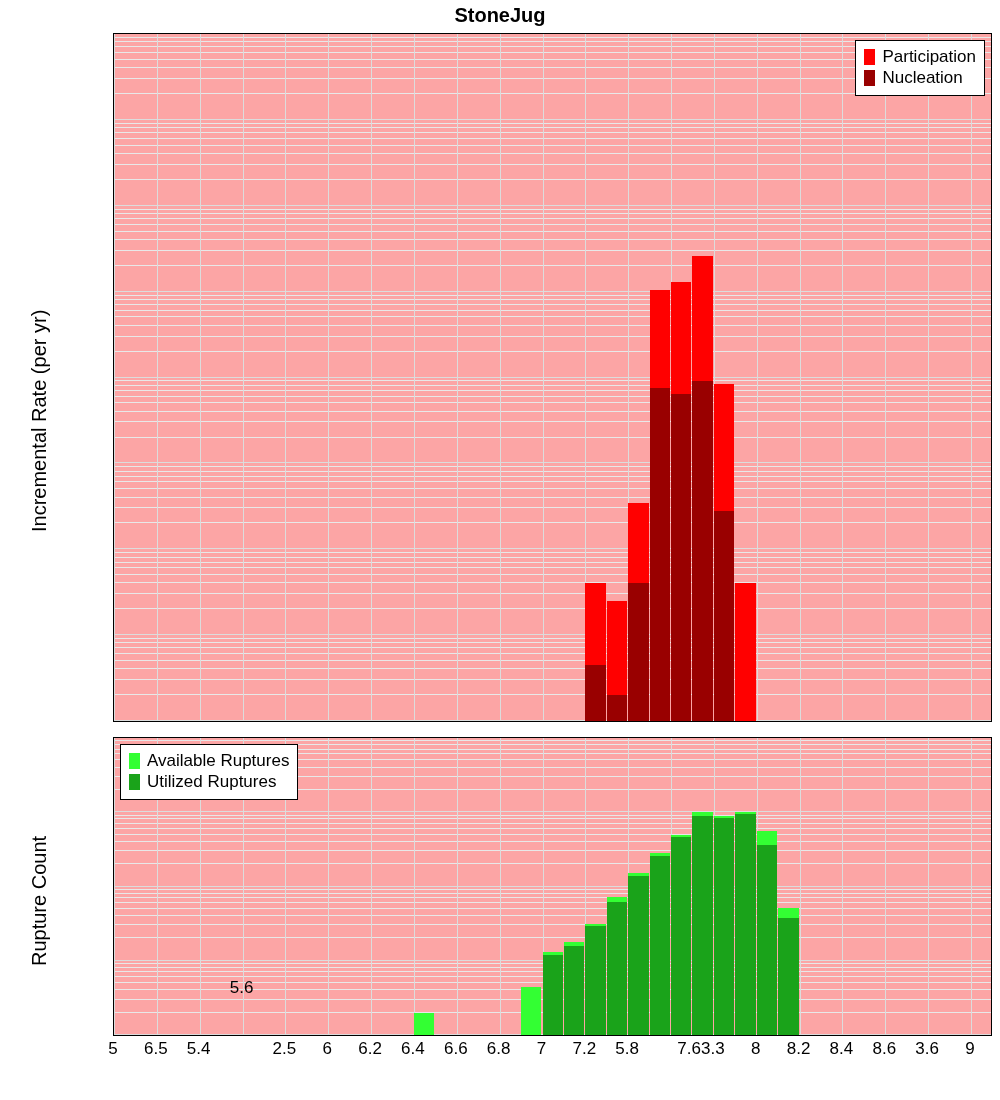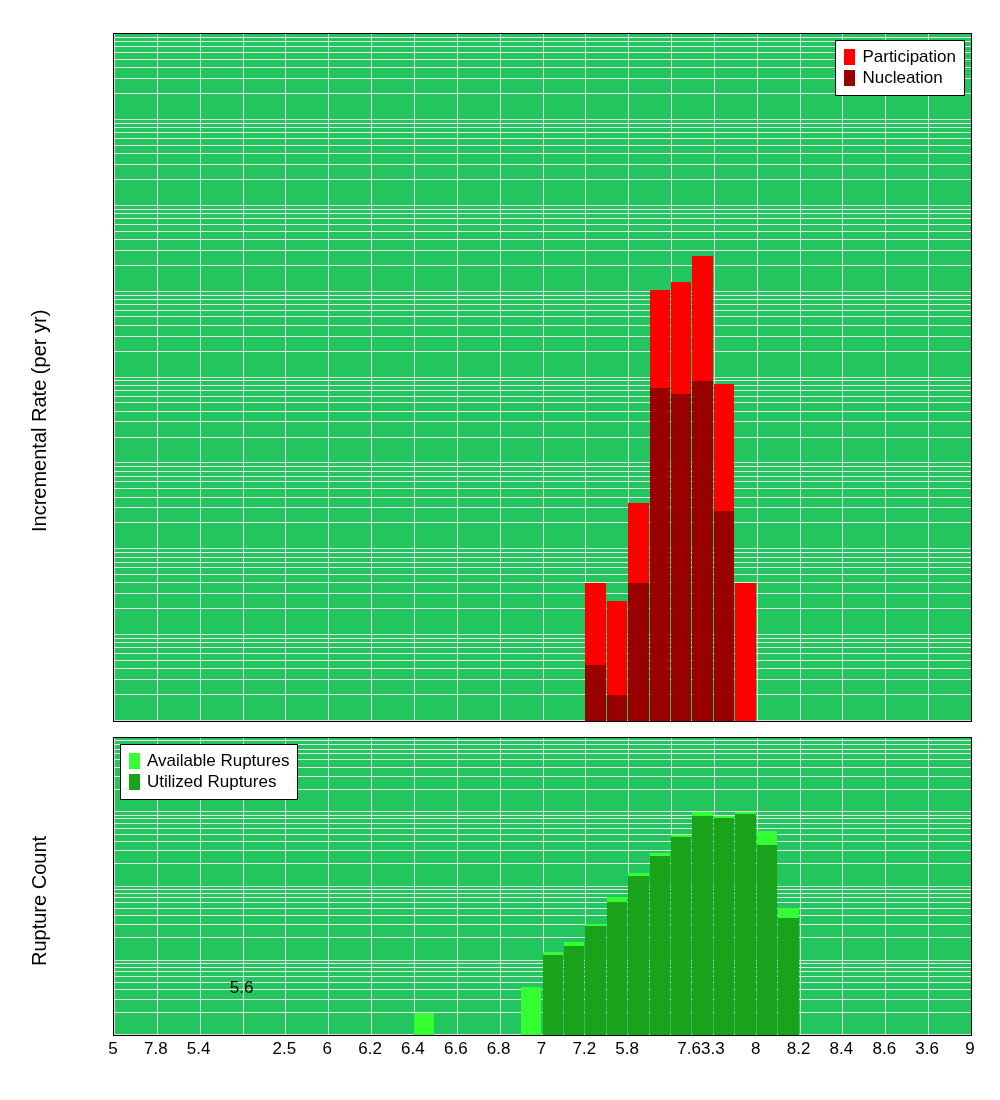--- a/index.html
+++ b/index.html
@@ -14,22 +14,23 @@
 
   .title{
     position:absolute;left:0;top:4px;width:1000px;
     text-align:center;font-size:20px;font-weight:bold;
   }
 
   
   .plot{
     position:absolute;
     border:1px solid #000;
-    background:#22c55e;
+    background:#fca5a5;
     overflow:hidden;
+    padding-left:20px;
   }
   #plot-top{left:113px;top:33px;width:857px;height:687px;}
   #plot-bottom{left:113px;top:737px;width:857px;height:297px;text-align:right;}
 
   .grid-line{position:absolute;background:#e8e8e8;}
   .grid-line.h{left:0;width:100%;height:1px;}
   .grid-line.v{top:0;height:100%;width:1px;}
   .grid-line.major{background:#dcdcdc;}
 
   .bar{position:absolute;bottom:0;}
@@ -63,20 +64,21 @@
     flex:0 0 auto;
   }
   #legend-top{right:6px;top:6px;}
   #legend-bottom{left:6px;top:6px;}
 </style>
 </head>
 <body>
 
 <div id="root">
 
+  <div class="title">StoneJug</div>
 
   <div class="plot" id="plot-top">
     <div id="grid-top">
         <div class="grid-line h major" style="bottom: 0px;"></div>
         <div class="grid-line h" style="bottom: 25.851px;"></div>
         <div class="grid-line h" style="bottom: 40.9728px;"></div>
         <div class="grid-line h" style="bottom: 51.7019px;"></div>
         <div class="grid-line h" style="bottom: 60.024px;"></div>
         <div class="grid-line h" style="bottom: 66.8237px;"></div>
         <div class="grid-line h" style="bottom: 72.5728px;"></div>
@@ -297,21 +299,21 @@
         <span class="swatch" style="background: rgb(26, 163, 26);"></span>
         <span>Utilized Ruptures</span>
       </div>
     </div>
   </div>
 
   <div id="yticks-top" style="position: absolute; left: 0px; top: 0px;"></div>
   <div id="yticks-bottom" style="position: absolute; left: 0px; top: 0px;"></div>
   <div id="xticks" style="position: absolute; left: 0px; top: 0px;">
       <div class="xtick" style="left: 113px; top: 1039px;">5</div>
-      <div class="xtick" style="left: 155.85px; top: 1039px;">7.8</div>
+      <div class="xtick" style="left: 155.85px; top: 1039px;">6.5</div>
       <div class="xtick" style="left: 198.7px; top: 1039px;">5.4</div>
       <div class="xtick" style="left: 241.55px; top: 978px;">5.6</div>
       <div class="xtick" style="left: 284.4px; top: 1039px;">2.5</div>
       <div class="xtick" style="left: 327.25px; top: 1039px;">6</div>
       <div class="xtick" style="left: 370.1px; top: 1039px;">6.2</div>
       <div class="xtick" style="left: 412.95px; top: 1039px;">6.4</div>
       <div class="xtick" style="left: 455.8px; top: 1039px;">6.6</div>
       <div class="xtick" style="left: 498.65px; top: 1039px;">6.8</div>
       <div class="xtick" style="left: 541.5px; top: 1039px;">7</div>
       <div class="xtick" style="left: 584.35px; top: 1039px;">7.2</div>

